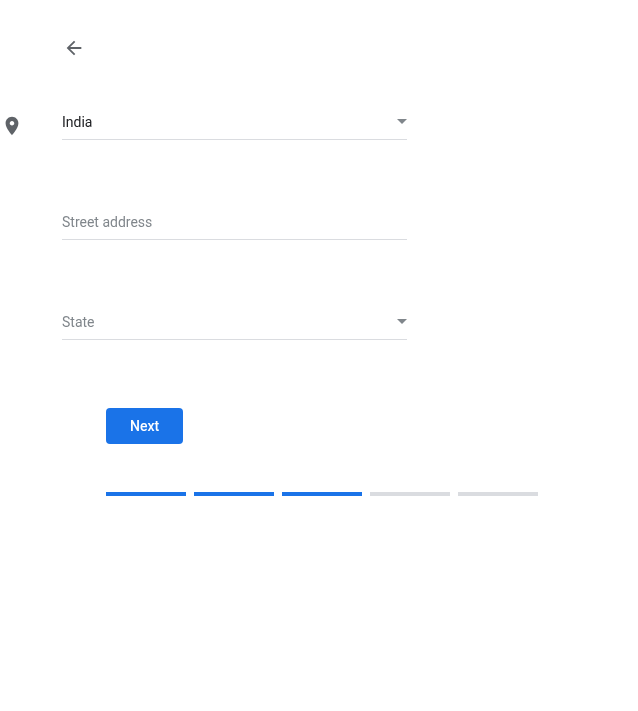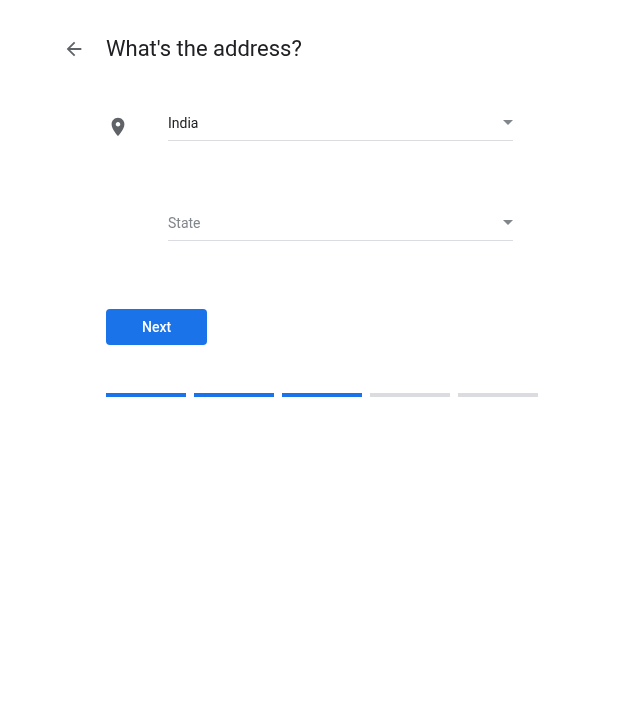--- a/index.html
+++ b/index.html
@@ -29,21 +29,20 @@
       margin-right: 20px;
     }
     .title {
       font-size: 22px;
       font-weight: 400;
       color: #202124;
       letter-spacing: 0;
     }
     .form-container {
       margin-top: 48px;
-      padding-left: 106px;
     }
     .form-row {
       display: flex;
       align-items: flex-start;
       margin-bottom: 68px;
     }
     .form-row.first {
       margin-bottom: 68px;
     }
     .row-icon {
@@ -96,21 +95,21 @@
       padding-bottom: 4px;
       font-family: inherit;
     }
     .text-field::placeholder {
       color: #80868b;
     }
     .next-button {
       background: #1a73e8;
       color: #fff;
       border: none;
-      padding: 0 36px;
+      padding: 0 24px;
       height: 36px;
       border-radius: 4px;
       font-size: 14px;
       font-weight: 500;
       cursor: pointer;
       font-family: inherit;
       margin-left: 106px;
       margin-top: 0;
     }
     .progress-bar {
@@ -134,21 +133,20 @@
 <body>
 
 
 
 <div class="header">
   <div class="back-arrow">
     <svg width="22" height="22" viewBox="0 0 24 24" fill="#5f6368">
       <path d="M20 11H7.83l5.59-5.59L12 4l-8 8 8 8 1.41-1.41L7.83 13H20v-2z"></path>
     </svg>
   </div>
-  <h1 class="title">What's the address?</h1>
 </div>
 
 <div class="form-container">
 
   <div class="form-row first">
     <div class="row-icon">
       <svg width="22" height="22" viewBox="0 0 24 24" fill="#5f6368">
         <path d="M12 2C8.13 2 5 5.13 5 9c0 5.25 7 13 7 13s7-7.75 7-13c0-3.87-3.13-7-7-7zm0 9.5c-1.38 0-2.5-1.12-2.5-2.5s1.12-2.5 2.5-2.5 2.5 1.12 2.5 2.5-1.12 2.5-2.5 2.5z"></path>
       </svg>
     </div>
@@ -157,20 +155,26 @@
         <span class="select-value">India</span>
         <span class="dropdown-arrow">
           <svg width="10" height="5" viewBox="0 0 10 5" fill="#80868b">
               <path d="M0 0l5 5 5-5z"></path>
             </svg>
         </span>
       </div>
     </div>
   </div>
 
+  <div class="form-row">
+    <div class="row-icon-spacer"></div>
+    <div class="field-wrap">
+      <input type="text" class="text-field" placeholder="Street address" style="">
+    </div>
+  </div>
 
 
 
   <div class="form-row">
     <div class="row-icon-spacer"></div>
     <div class="field-wrap">
       <div class="select-field">
         <span class="select-placeholder">State</span>
         <span class="dropdown-arrow">
           <svg width="10" height="5" viewBox="0 0 10 5" fill="#80868b">

